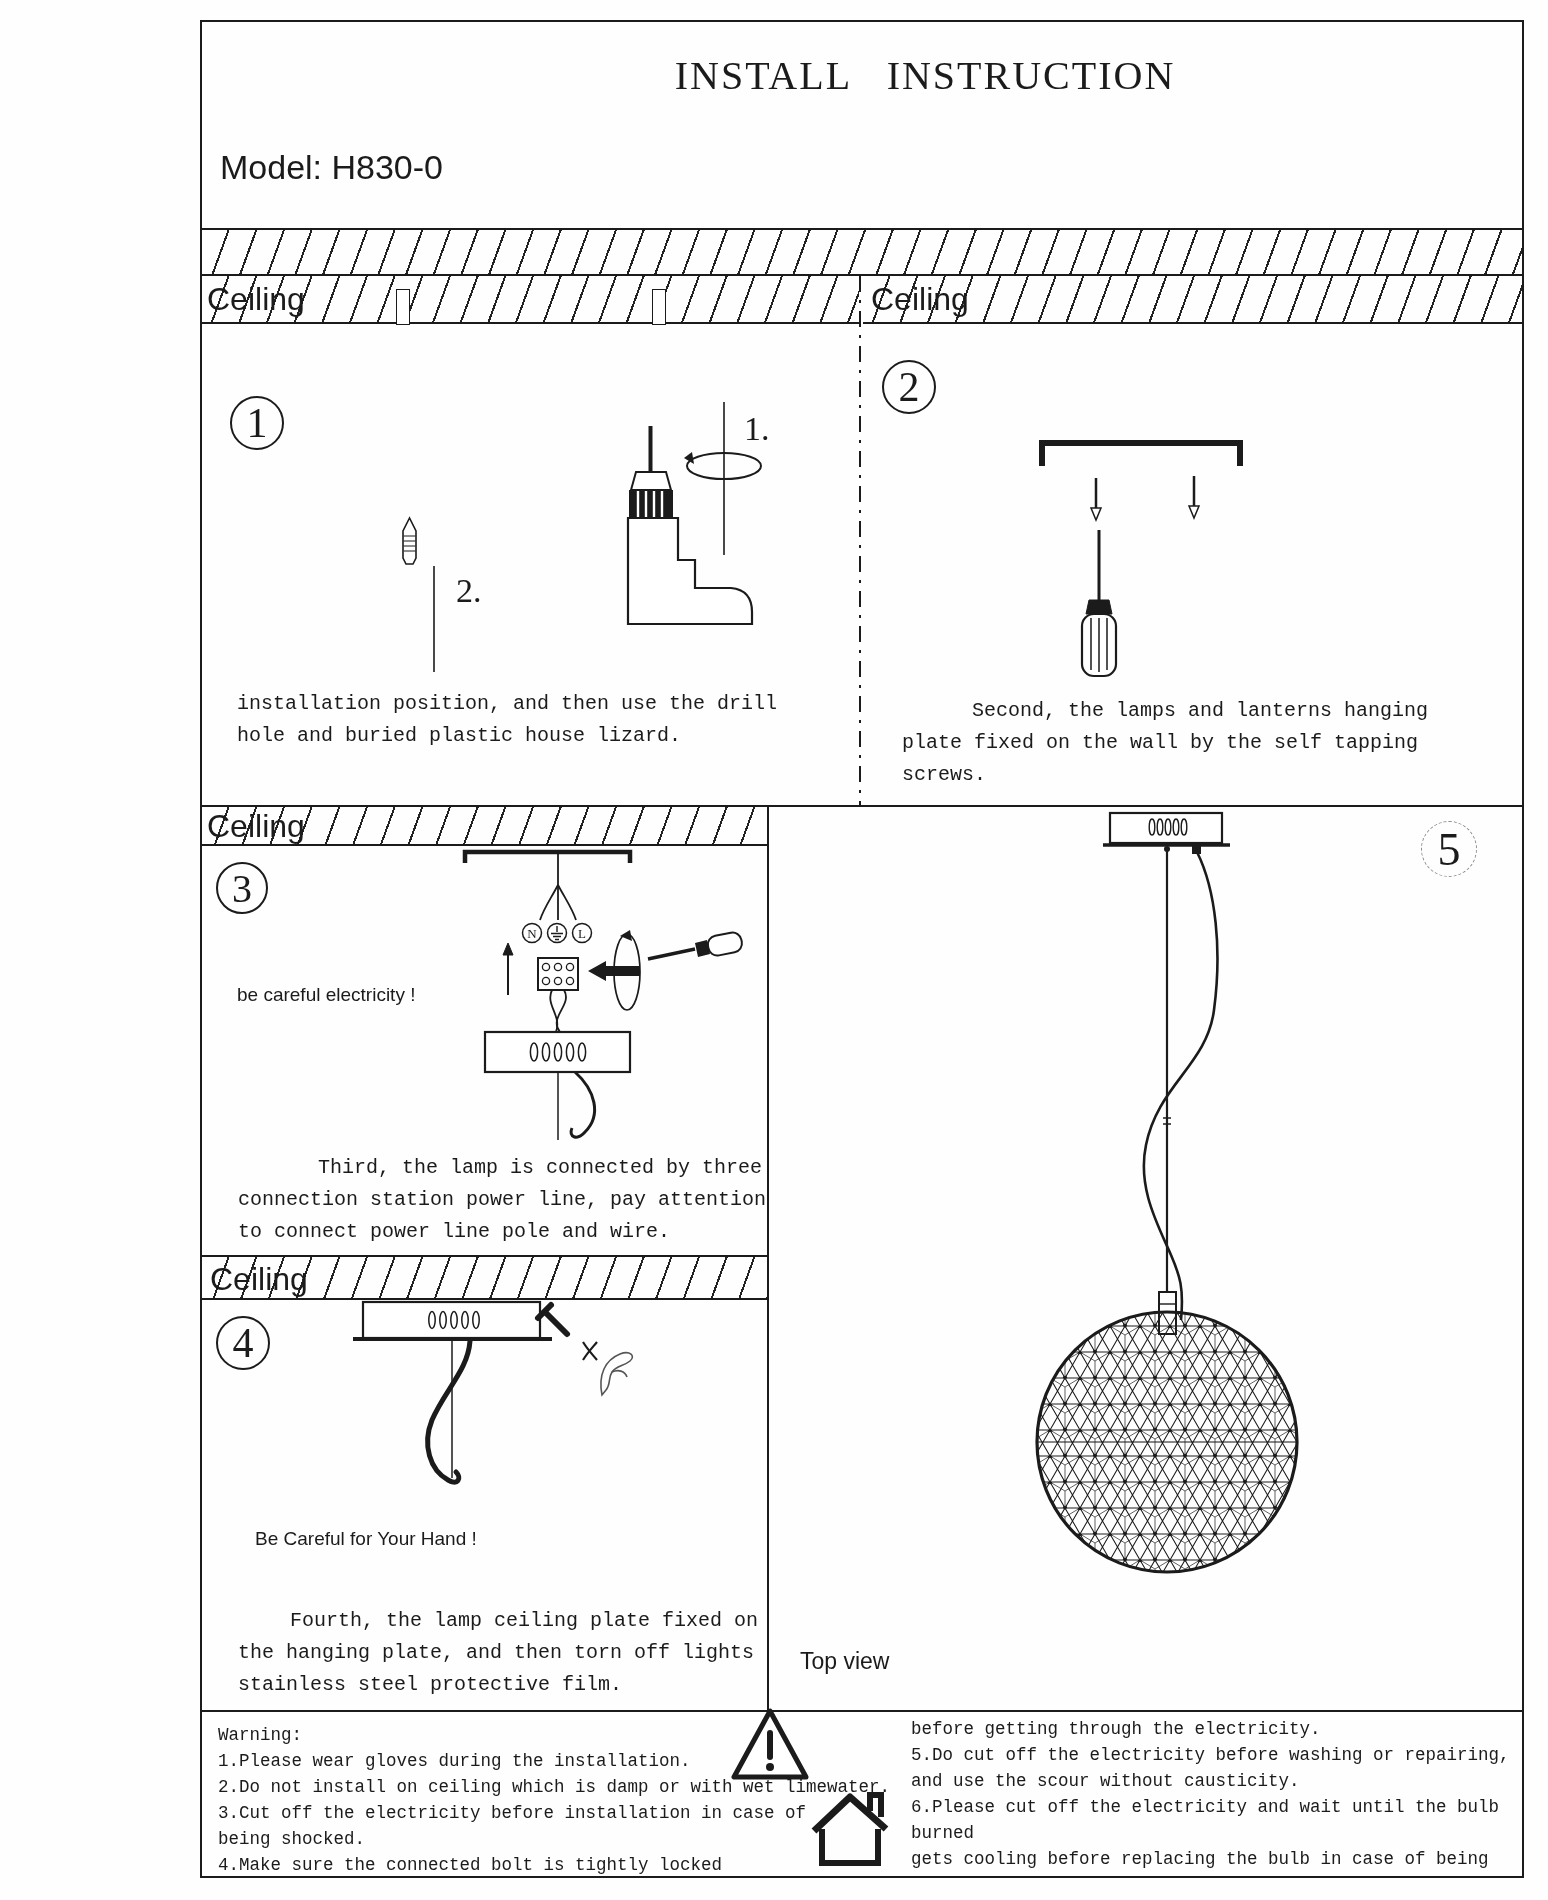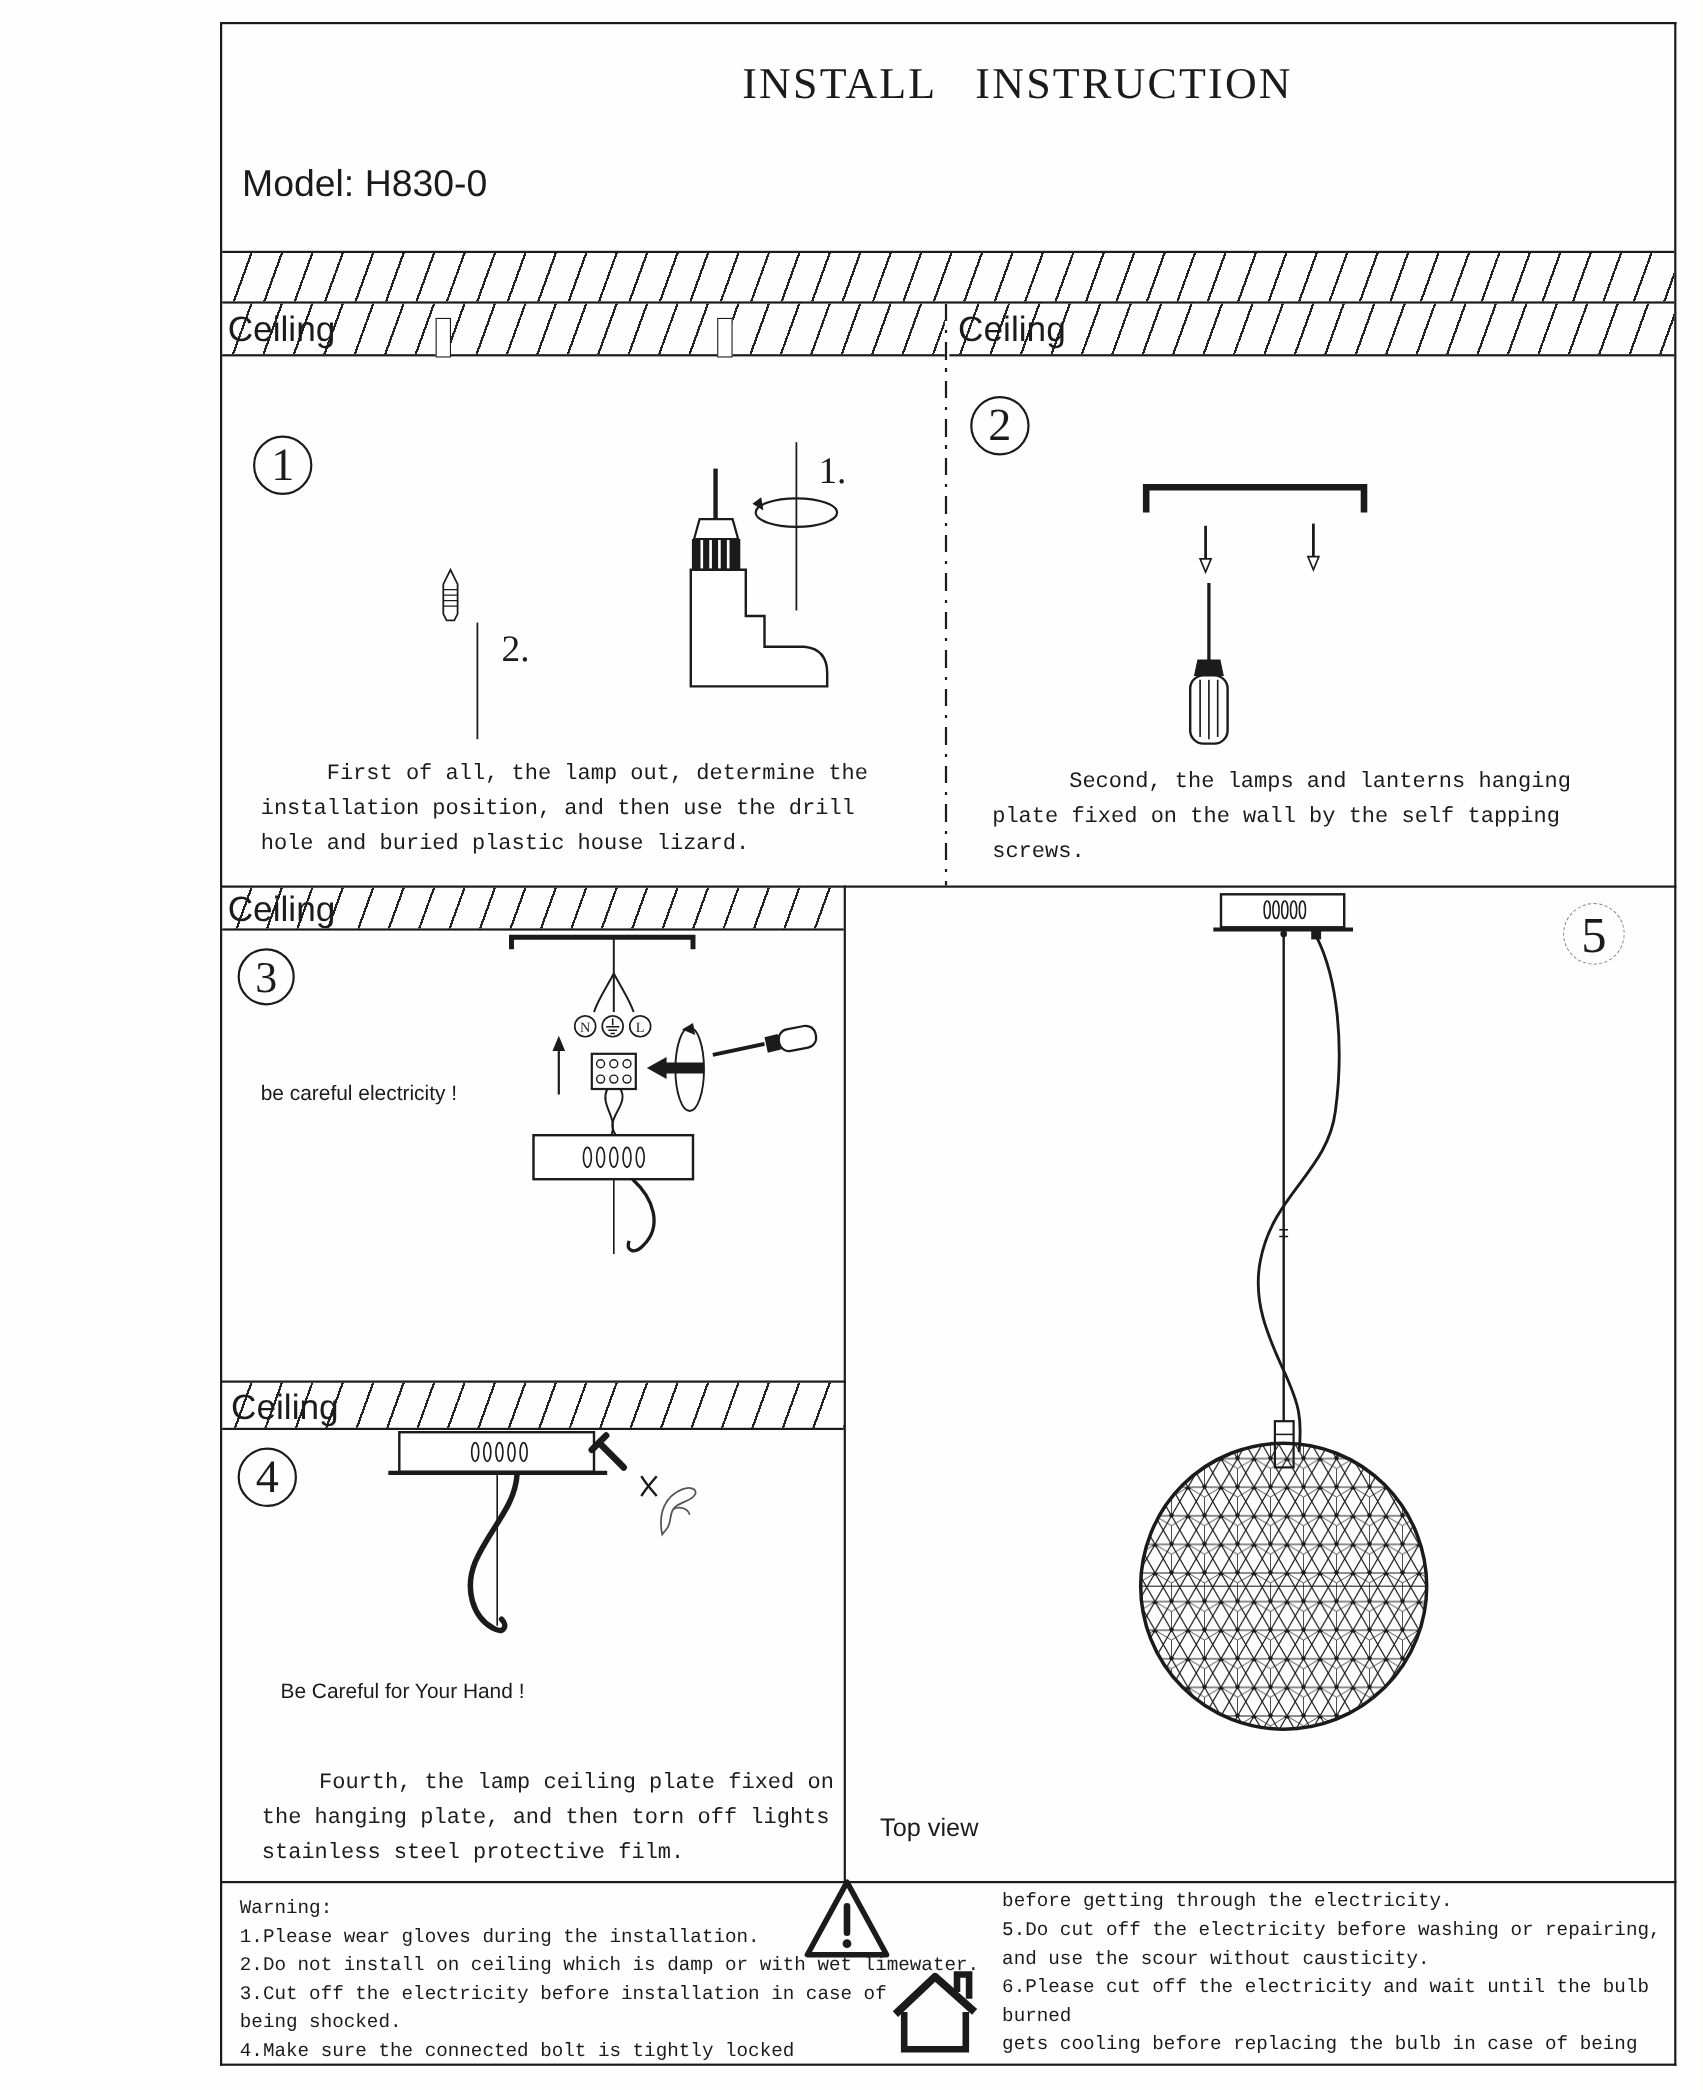--- a/index.html
+++ b/index.html
@@ -94,21 +94,20 @@
     </g>
     <g stroke="#1b1b1b">
       <line x1="69" y1="100" x2="69" y2="170" stroke-width="3"></line>
       <path d="M59,170 H79 L82,184 H56 Z" fill="#1b1b1b"></path>
       <rect x="52" y="184" width="34" height="62" rx="12" fill="#fff" stroke-width="2.2"></rect>
       <path d="M61,188 V240 M69,188 V242 M77,188 V240" stroke-width="1.5" fill="none"></path>
     </g>
   </svg>
 
   <div class="caption" style="left:237px;top:688px;">
-    <div style="padding-left:60px;">First of all, the lamp out, determine the</div>
     <div>installation position, and then use the drill</div>
     <div>hole and buried plastic house lizard.</div>
   </div>
   <div class="caption" style="left:902px;top:695px;">
     <div style="padding-left:70px;">Second, the lamps and lanterns hanging</div>
     <div>plate fixed on the wall by the self tapping</div>
     <div>screws.</div>
   </div>
 
   <div class="ln" style="left:200px;top:805px;width:1324px;height:2px;"></div>
@@ -172,20 +171,25 @@
       <ellipse cx="122" cy="212" rx="3.6" ry="9" stroke-width="1.5"></ellipse>
     </g>
     <g fill="none" stroke="#1b1b1b">
       <line x1="98" y1="232" x2="98" y2="300" stroke-width="1.5"></line>
       <path d="M115,232 C135,250 142,275 125,292 C117,301 108,297 112,288" stroke-width="3"></path>
     </g>
   </svg>
 
   <div class="abs mono nowrap" style="left:237px;top:984px;font-size:19px;">be careful electricity !</div>
 
+  <div class="caption" style="left:238px;top:1152px;">
+    <div style="padding-left:80px;">Third, the lamp is connected by three</div>
+    <div>connection station power line, pay attention</div>
+    <div>to connect power line pole and wire.</div>
+  </div>
 
   <div class="ln" style="left:200px;top:1255px;width:569px;height:2px;"></div>
 
   <div class="abs hatch" style="left:202px;top:1257px;width:565px;height:41px;border-bottom:2.5px solid #1b1b1b;"></div>
   <div class="abs mono nowrap" style="left:210px;top:1261px;font-size:32px;">Ceiling</div>
 
   <svg style="left:340px;top:1300px;" width="430" height="200" viewBox="0 0 430 200">
     <g fill="#fff" stroke="#1b1b1b">
       <rect x="23" y="2" width="177" height="36" stroke-width="2.2"></rect>
       <ellipse cx="92" cy="20" rx="3.2" ry="8.5" stroke-width="1.5"></ellipse>

